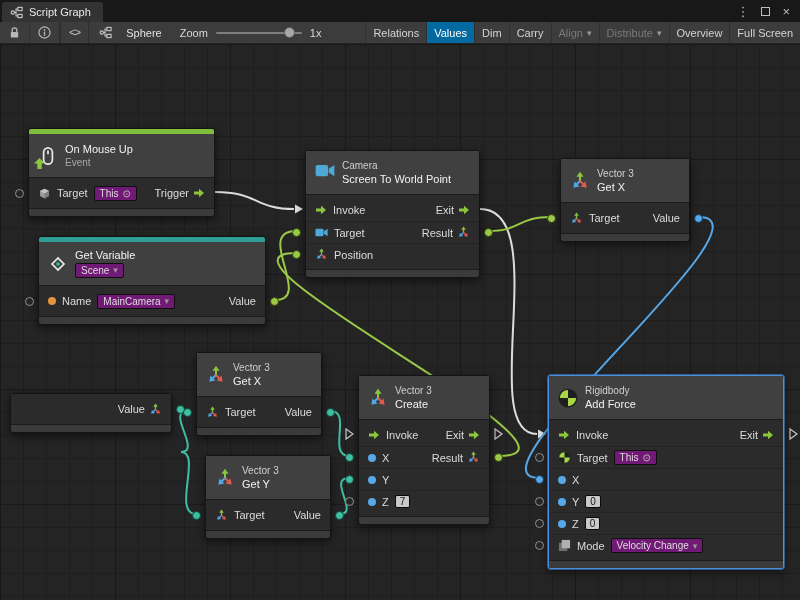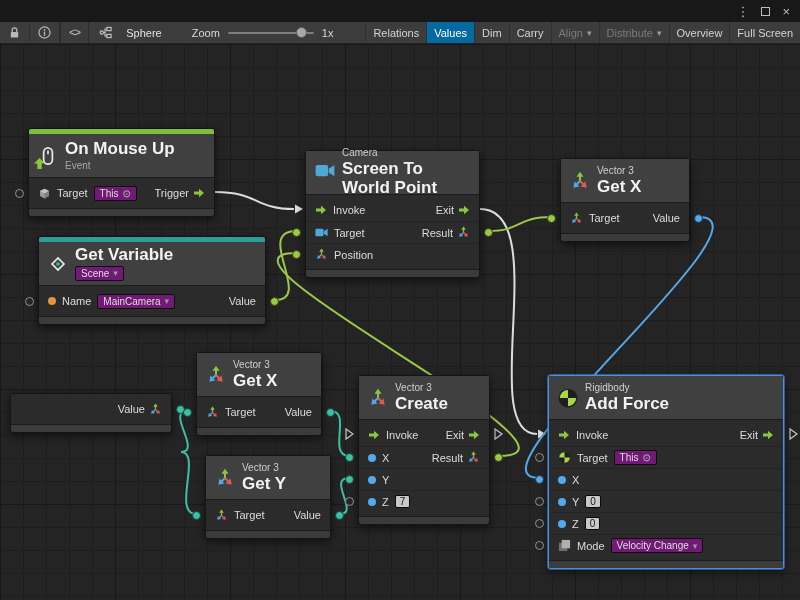--- a/index.html
+++ b/index.html
@@ -16,21 +16,21 @@
   .kebab { font-size:13px; }
   .maxbox { width:9px; height:9px; border:1px solid #BDBDBD; display:inline-block; }
   .closex { font-size:13px; }
   .toolbar { position:absolute; top:22px; left:0; right:0; height:22px; background:#3C3C3C; border-bottom:1px solid #232323; display:flex; align-items:stretch; z-index:3; }
   .tbtn { display:flex; align-items:center; padding:0 7px; color:#D4D4D4; border-left:1px solid #303030; white-space:nowrap; }
   .tbtn.icon { padding:0 8px; }
   .tbtn.active { background:#0369a1; color:#FFFFFF; }
   .tbtn.disabled { color:#7A7A7A; }
   .vsep { width:1px; background:#2D2D2D; }
   .crumb { display:flex; align-items:center; gap:14px; padding:0 10px; color:#E2E2E2; }
-  .zoomwrap { display:flex; align-items:center; gap:8px; padding:0 8px;margin-left:12px; }
+  .zoomwrap { display:flex; align-items:center; gap:8px; padding:0 8px; }
   .ztrack { position:relative; width:86px; height:2px; background:#7E7E7E; border-radius:1px; }
   .zknob { position:absolute; top:-5px; left:68px; width:11px; height:11px; border-radius:50%; background:#A8A8A8; border:1px solid #5A5A5A; }
   .rgroup { margin-left:auto; display:flex; align-items:stretch; }
   .dda { color:#9A9A9A; font-size:9px; margin-left:4px; }
   
   .canvasbg { position:absolute; top:44px; left:0; right:0; bottom:0; background-color:#242424;
     background-image:
       linear-gradient(#191919 1px, transparent 1px),
       linear-gradient(90deg, #191919 1px, transparent 1px),
       linear-gradient(#1E1E1E 1px, transparent 1px),
@@ -41,21 +41,21 @@
   
   .node { position:absolute; z-index:2; background:#2B2B2B; border:1px solid #141414; border-radius:3px;
     box-shadow:0 3px 9px rgba(0,0,0,.55); display:flex; flex-direction:column; }
   .node.selected { border-color:#4A90E2; box-shadow:0 0 0 1px rgba(74,144,226,.55), 0 3px 9px rgba(0,0,0,.55); }
   .strip { height:5px; border-radius:2px 2px 0 0; }
   .strip.green { background:#7DBE3C; }
   .strip.teal { background:#2E9E96; }
   .nhead { height:44px; background:#404040; border-bottom:1px solid #1C1C1C; display:flex; align-items:center; gap:7px; padding:0 9px; }
   .ntxt { display:flex; flex-direction:column; gap:2px; line-height:1.1; }
   .htype { font-size:10px; color:#CFCFCF; }
-  .hmember { font-size:17px; font-weight:bold; color:#F2F2F2; }
+  .hmember { font-size:11px; font-weight:normal; color:#F2F2F2; }
   .hsub { font-size:10px; color:#A6A6A6; }
   .nicon { position:relative; width:20px; height:20px; flex:0 0 auto; }
   .nicon .ev { position:absolute; left:-4px; bottom:-3px; width:11px; height:11px; }
   .ports { padding:4px 0; background:#2B2B2B; }
   .row { position:relative; height:22px; display:flex; align-items:center; gap:6px; padding:0 9px; }
   .row + .row { border-top:1px solid #232323; }
   .rlabel { color:#DCDCDC; }
   .rright { margin-left:auto; display:flex; align-items:center; gap:4px; }
   .nfoot { height:8px; background:#3B3B3B; border-top:1px solid #1C1C1C; border-radius:0 0 3px 3px; }
   .ricon { width:13px; height:13px; flex:0 0 auto; }
@@ -146,20 +146,26 @@
       </symbol>
   <symbol id="i-ctrl" viewBox="0 0 12 12">
         <path d="M1 4.6 H6 V1.8 L11 6 L6 10.2 V7.4 H1 Z" fill="#8CC63F"></path>
       </symbol>
 </defs>
 </svg>
 
 <div class="stage">
 
   <div class="tabbar">
+    <div class="tab">
+      <svg class="ricon">
+          <use href="#i-graph"></use>
+        </svg>
+      <span>Script Graph</span>
+    </div>
     <div class="winbtns">
       <span class="kebab">⋮</span>
       <span class="maxbox"></span>
       <span class="closex">×</span>
     </div>
   </div>
 
   <div class="toolbar">
     <div class="tbtn icon" style="border-left:none">
         <svg class="ricon">

